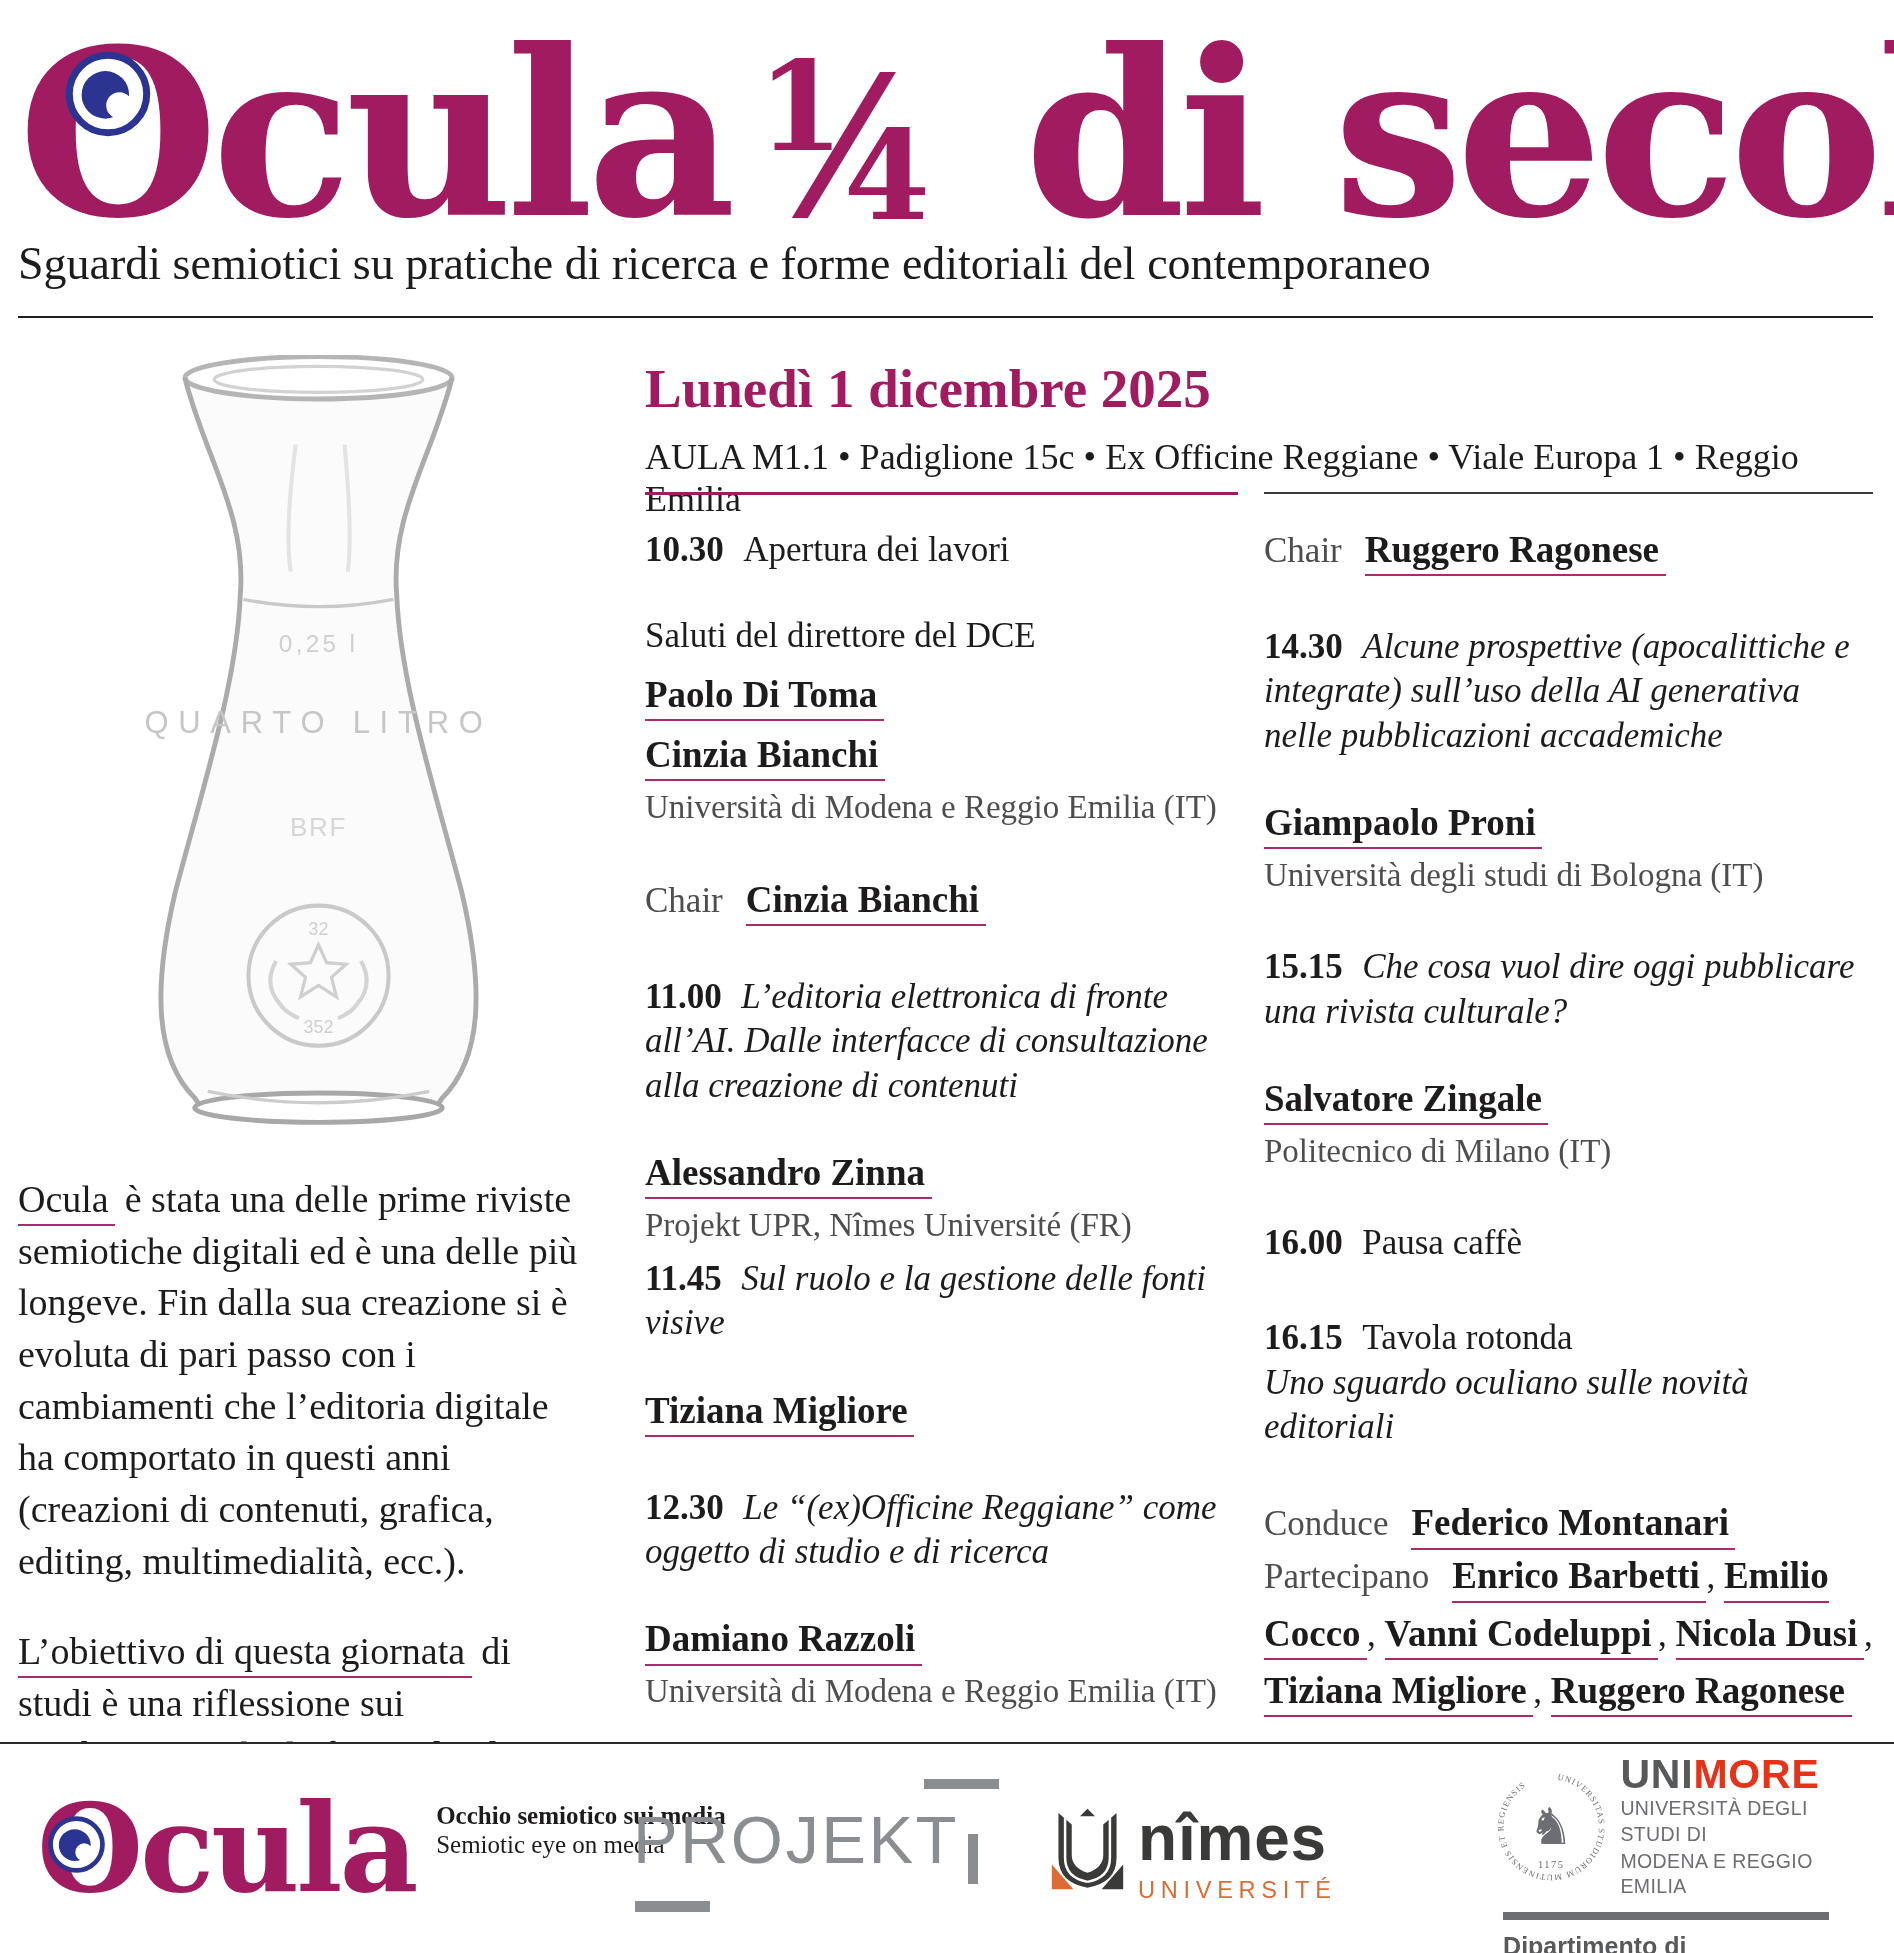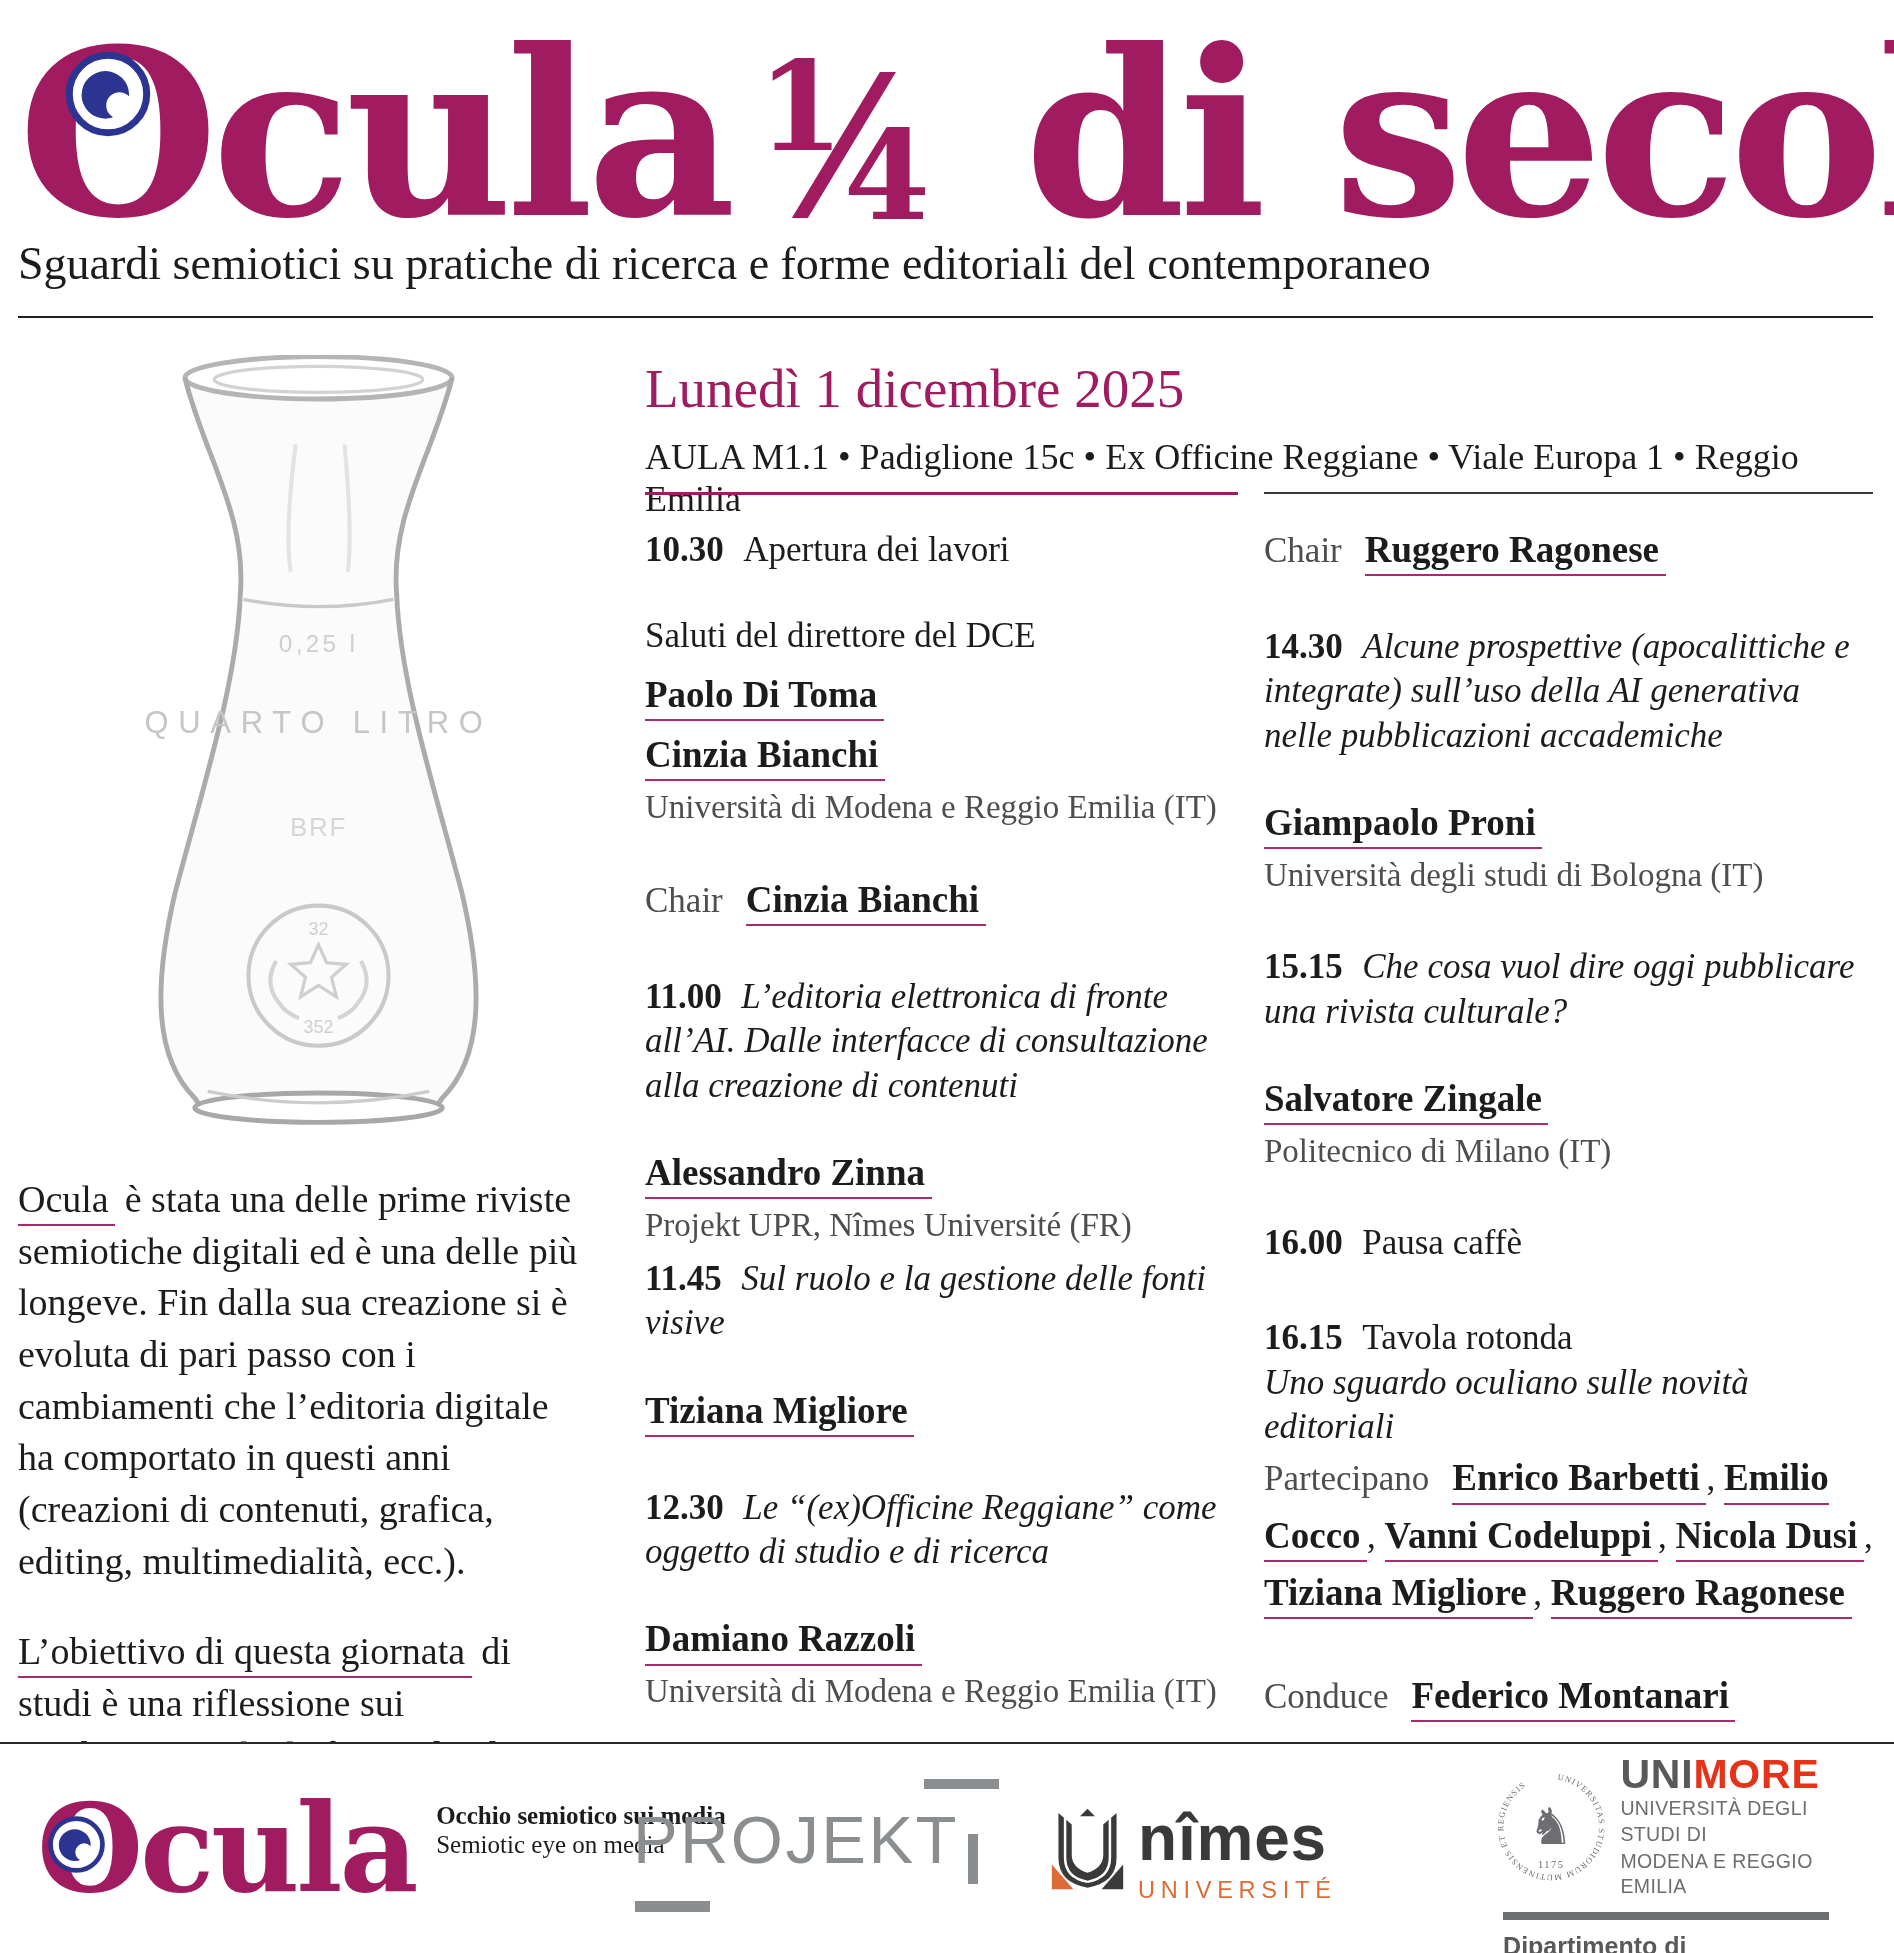--- a/index.html
+++ b/index.html
@@ -40,21 +40,21 @@
   
   .main{
     position:absolute;left:18px;top:350px;right:22px;
     display:grid;grid-template-columns:601px 593px 1fr;column-gap:26px;
     grid-template-rows:142px auto;
   }
   .col-left{grid-column:1;grid-row:1/3}
   .datehead{grid-column:2/4;grid-row:1}
   .col-mid{grid-column:2;grid-row:2}
   .col-right{grid-column:3;grid-row:2}
-  .datehead h2{margin:11.4px 0 0;font-size:55px;font-weight:400;color:var(--mag);line-height:1}
+  .datehead h2{margin:11.4px 0 0;font-size:55px;font-weight:700;color:var(--mag);line-height:1}
   .venue{margin-top:19.5px;font-size:36px;color:var(--ink)}
   .col-mid::before{content:"";display:block;border-top:3.3px solid var(--mag);margin-bottom:33px}
   .col-right::before{content:"";display:block;border-top:2.4px solid #3a3a3a;margin-bottom:33px}
   
   .line{margin:0;font-size:35px;line-height:1.27}
   .t{font-weight:700;margin-right:19.5px}
   .it{font-style:italic}
   .name{font-weight:700;font-size:37px}
   .u{border-bottom:2.4px solid var(--ul);padding-bottom:4.1px;padding-right:6.5px;text-decoration:none;color:inherit}
   .aff{margin:9.8px 0 0;font-size:33px;color:var(--muted)}
@@ -169,22 +169,22 @@
     <p class="line"><span class="lbl">Chair</span><span class="name u">Ruggero Ragonese</span></p>
     <p class="line mt-lg"><span class="t">14.30</span><span class="it">Alcune prospettive (apocalittiche e integrate) sull’uso della AI generativa nelle pubblicazioni accademiche</span></p>
     <p class="line mt-md"><span class="name u">Giampaolo Proni</span></p>
     <p class="aff">Università degli studi di Bologna (IT)</p>
     <p class="line mt-lg"><span class="t">15.15</span><span class="it">Che cosa vuol dire oggi pubblicare una rivista culturale?</span></p>
     <p class="line mt-md"><span class="name u">Salvatore Zingale</span></p>
     <p class="aff">Politecnico di Milano (IT)</p>
     <p class="line mt-lg"><span class="t">16.00</span><span>Pausa caffè</span></p>
     <p class="line mt-lg"><span class="t">16.15</span><span>Tavola rotonda</span></p>
     <p class="line it">Uno sguardo oculiano sulle novità editoriali</p>
+    <p class="line mt-lg"><span class="lbl">Conduce</span><span class="name u">Federico Montanari</span></p>
     <p class="line parts"><span class="lbl">Partecipano</span><span class="name u">Enrico Barbetti</span><span>, </span><span class="name u">Emilio Cocco</span><span>, </span><span class="name u">Vanni Codeluppi</span><span>, </span><span class="name u">Nicola Dusi</span><span>, </span><span class="name u">Tiziana Migliore</span><span>, </span><span class="name u">Ruggero Ragonese</span></p>
-    <p class="line mt-lg"><span class="lbl">Conduce</span><span class="name u">Federico Montanari</span></p>
     <p class="line mt-lg"><span class="t">17.30</span><span>Chiusura dei lavori</span></p>
     <p class="line mt-md"><span class="name u">Michela Deni</span></p>
     <p class="aff">Projekt UPR, Nîmes Université (FR)</p>
     <p class="line mt-lg"><span class="name u">Francesco Galofaro</span></p>
     <p class="aff">Università IULM, Milano</p>
   </section>
 </main>
 
 <footer class="footer">
 

